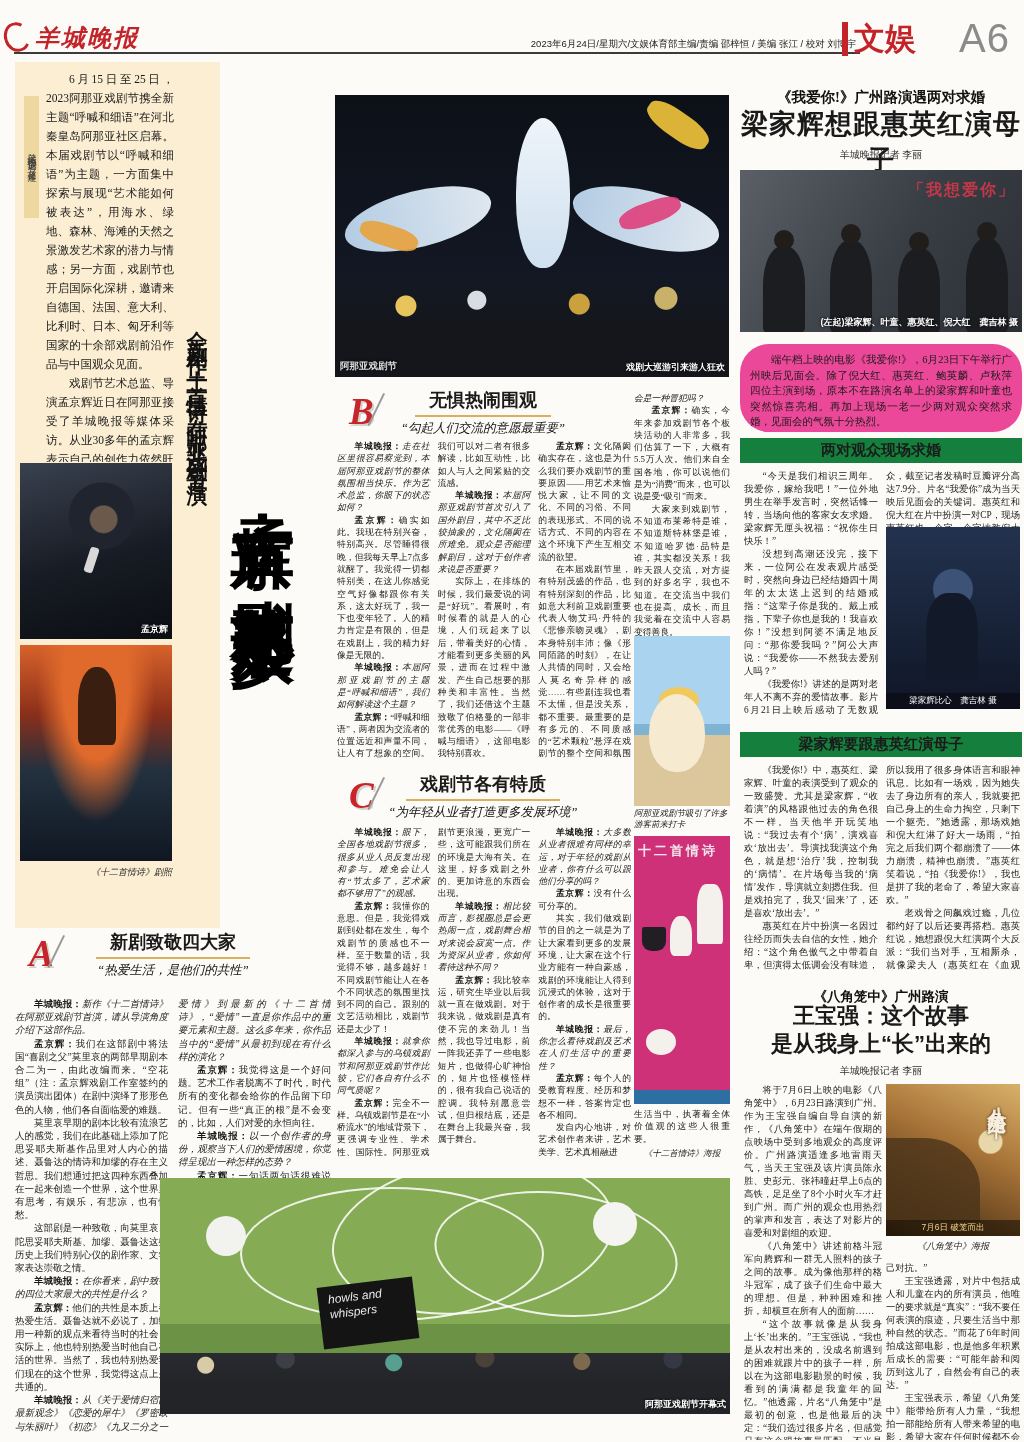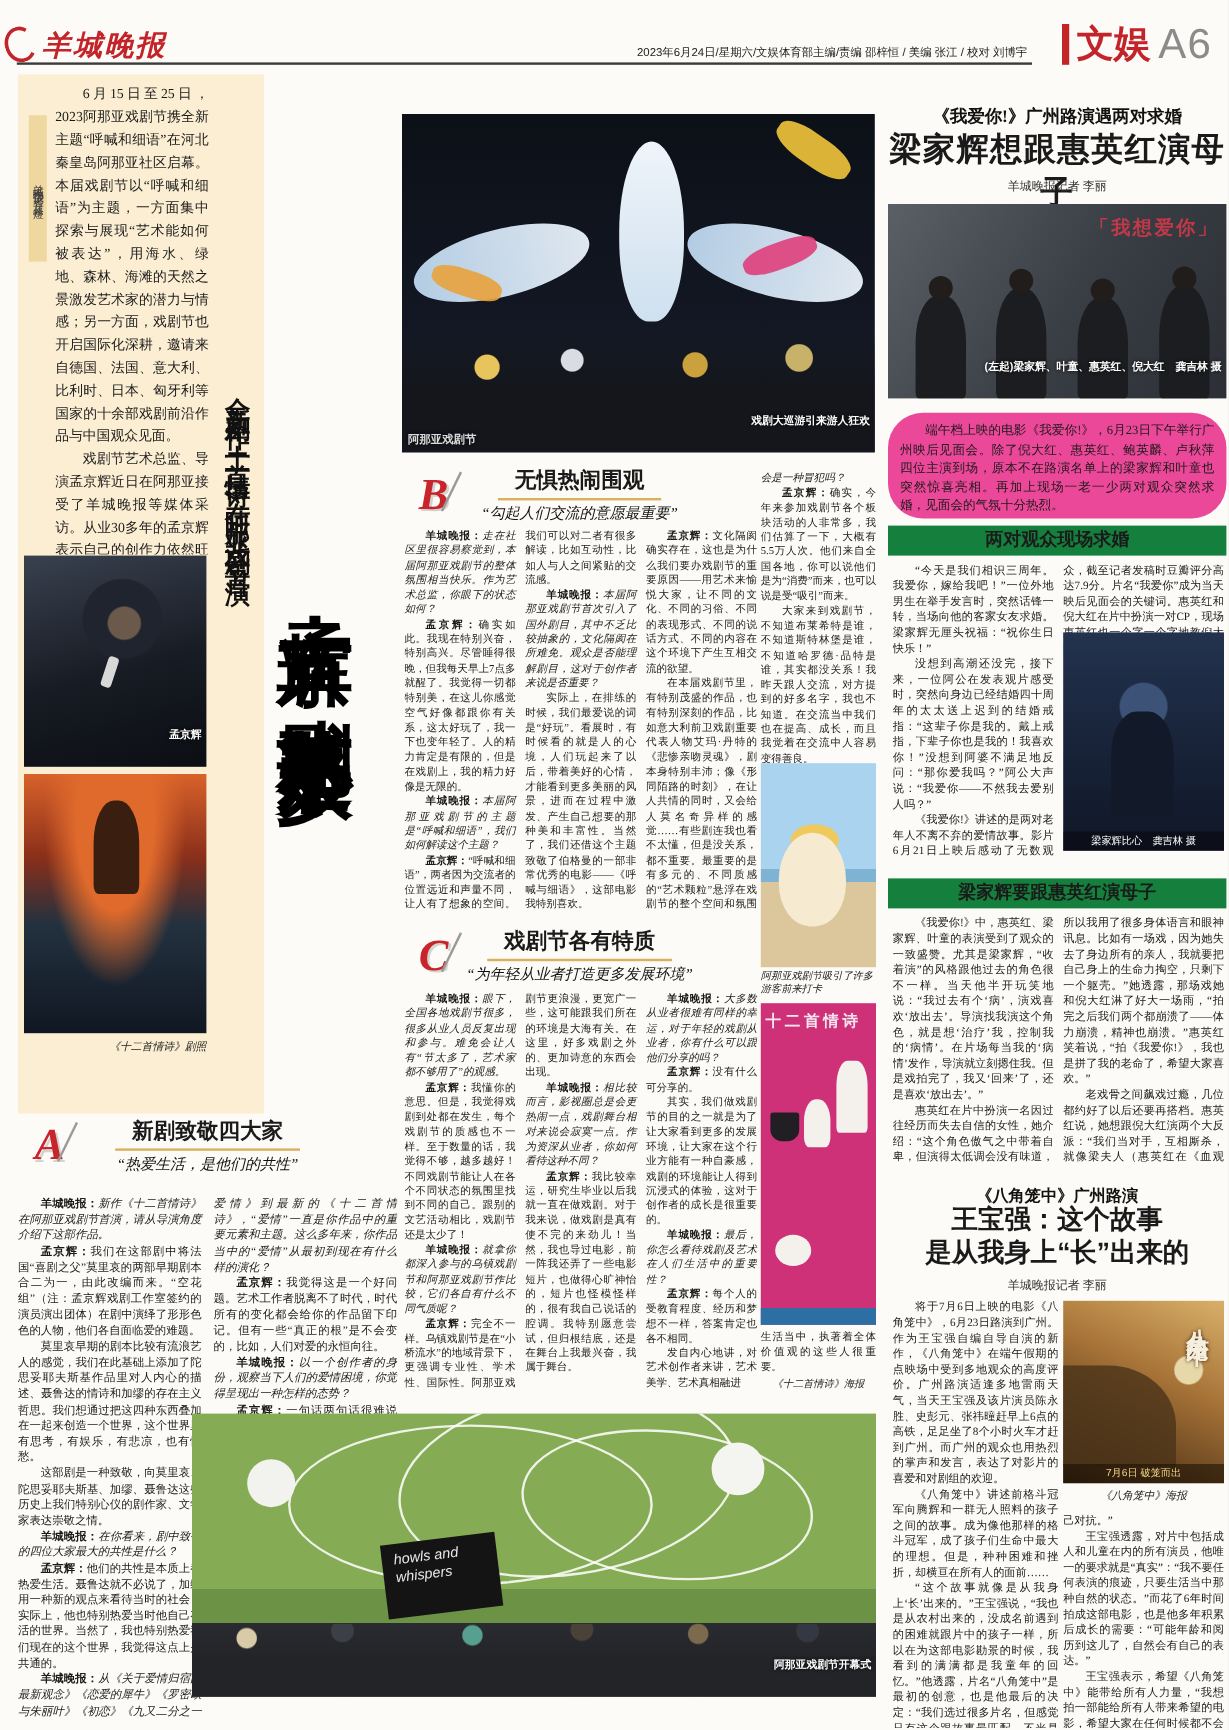--- a/index.html
+++ b/index.html
@@ -9,37 +9,37 @@
   .sans{font-family:"Liberation Sans","DejaVu Sans",sans-serif;text-align:center;}
   
   .masthead{left:4px;top:22px;display:flex;align-items:flex-start;gap:5px;}
   .logo-arc{width:20px;height:24px;border:3px solid #c3242a;border-right-color:transparent;border-radius:50%;transform:rotate(-18deg);}
   .logo-txt{color:#c3242a;font-weight:bold;font-style:italic;font-size:24px;letter-spacing:2px;}
   .dateline{right:168px;top:38px;font-size:9.5px;color:#222;font-family:"Liberation Sans","DejaVu Sans",sans-serif;}
   .head-rule{left:14px;top:52px;width:846px;height:2px;background:#3b3b3b;}
   .sec-mark{right:14px;top:16px;display:flex;align-items:center;gap:6px;}
   .sec-bar{width:6px;height:34px;background:#c3242a;}
   .sec-cn{color:#c3242a;font-weight:900;font-size:31px;}
-  .sec-no{color:#8b8b8b;font-size:35px;font-weight:300;letter-spacing:1px;}
+  .sec-no{color:#8b8b8b;font-size:40px;font-weight:300;letter-spacing:1px;margin-left:37px;}
   
   .cream{left:15px;top:62px;width:205px;height:866px;background:#fbeed2;}
   .v-byline{left:24px;top:96px;width:15px;height:122px;background:#efd7a0;writing-mode:vertical-rl;
             font-size:9px;color:#3a3a3a;letter-spacing:2px;display:flex;align-items:center;justify-content:center;}
   .intro{left:46px;top:70px;width:128px;height:392px;font-size:11.5px;line-height:19px;overflow:hidden;}
   .v-subhead{left:183px;top:64px;height:660px;writing-mode:vertical-rl;font-weight:bold;font-size:21px;letter-spacing:8px;color:#111;}
   .v-headline{left:220px;top:104px;height:840px;writing-mode:vertical-rl;font-weight:900;font-size:64px;letter-spacing:4px;color:#000;}
   
   .para{margin:0;text-indent:2em;text-align:justify;}
   .para b{font-weight:bold;font-style:normal;}
   .k-q{font-style:italic;}
   .k-qc{font-style:italic;text-indent:0;}
   .k-cont{text-indent:0;}
   
   .ph{overflow:hidden;position:absolute;}
-  .ph .ov-cap{position:absolute;right:4px;bottom:20px;color:#fff;font-size:9px;font-weight:bold;
+  .ph .ov-cap{position:absolute;right:4px;bottom:3px;color:#fff;font-size:9px;font-weight:bold;
               font-family:"Liberation Sans","DejaVu Sans",sans-serif;text-shadow:0 0 3px #000;}
   .ph .ov-wm{position:absolute;left:5px;bottom:4px;color:rgba(255,255,255,.85);font-size:9.5px;font-weight:bold;
              font-family:"Liberation Sans","DejaVu Sans",sans-serif;text-shadow:0 0 3px #000;}
   .ph-mjh{left:20px;top:463px;width:152px;height:176px;background:
       radial-gradient(circle at 55% 32%,#6b5a4c 0 9%,transparent 10%),
       radial-gradient(circle at 54% 30%,#1f242e 0 22%,transparent 23%),
       linear-gradient(165deg,#39414f,#171b23 55%,#0b0e13);}
   .mic{position:absolute;left:44%;top:48%;width:9px;height:26px;background:#d8d8d8;border-radius:3px;transform:rotate(18deg);}
   .ph-stage{left:20px;top:645px;width:152px;height:216px;background:
       radial-gradient(ellipse at 50% 18%,#e06a2c 0 30%,transparent 55%),

